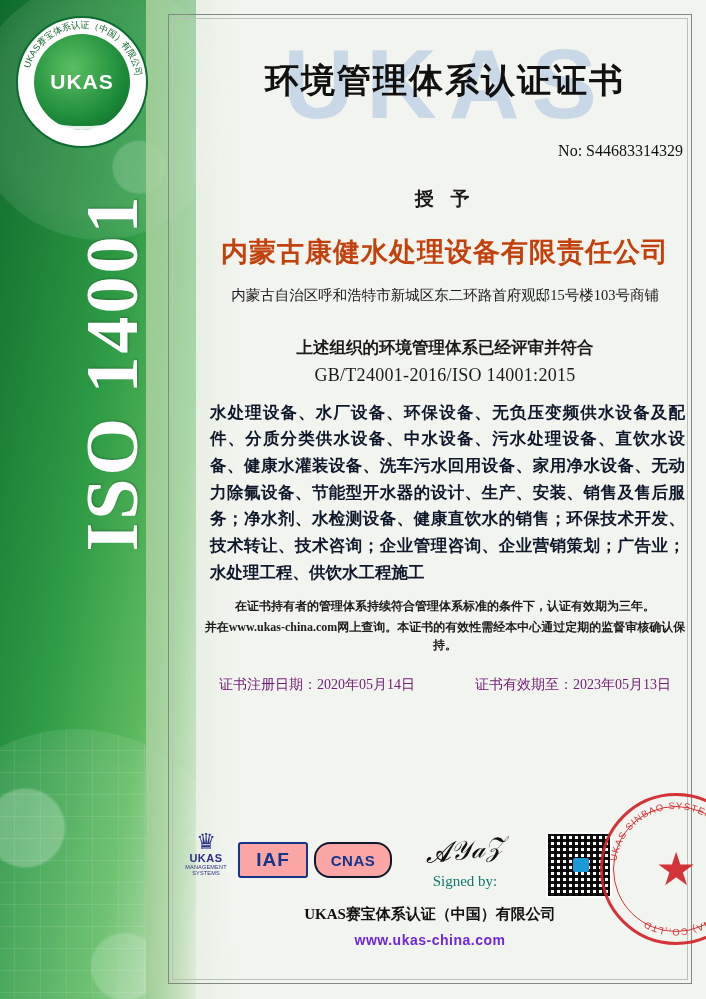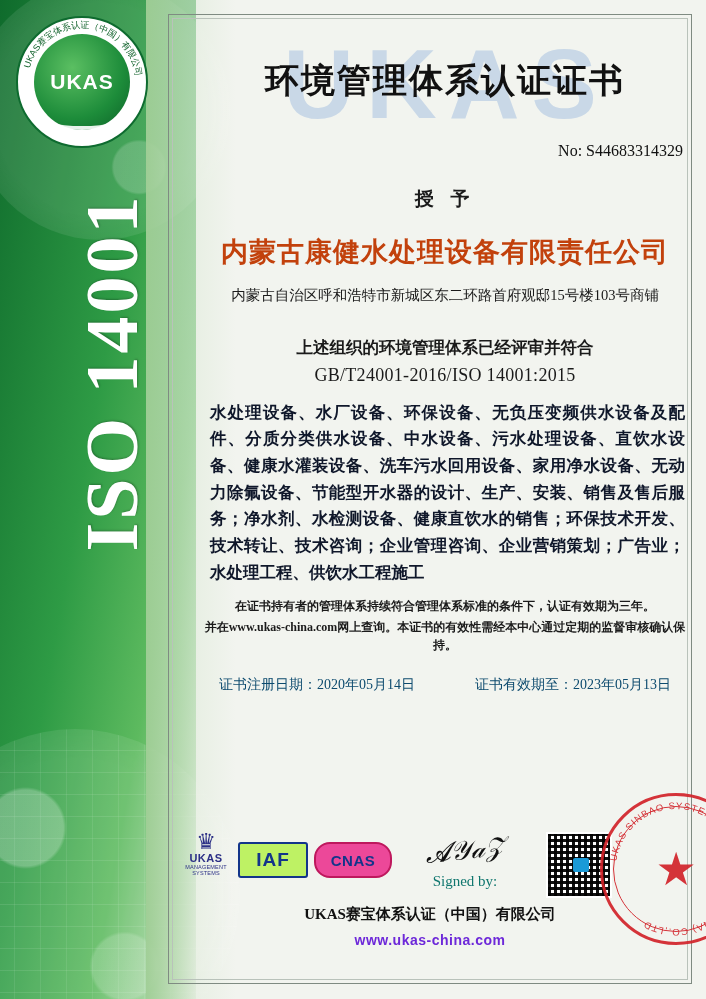--- a/index.html
+++ b/index.html
@@ -225,21 +225,21 @@
     line-height: 1.5;
     font-weight: bold;
   }
   .note2 { margin-top: 3px; }
   .dates {
     display: flex;
     justify-content: space-between;
     font-family: "Liberation Serif", serif;
     font-size: 14px;
     margin: 22px 24px 0 24px;
-    color: #0c4a6e;
+    color: #701a75;
   }
 
   
   .logo-strip {
     position: absolute;
     left: 178px; top: 828px;
     width: 508px; height: 72px;
   }
   .logo-ukas {
     position: absolute; left: 4px; top: 4px;
@@ -255,33 +255,33 @@
   .logo-ukas .sub {
     font-family: "Liberation Sans", sans-serif;
     font-size: 5.5px; color: #2b2f86; letter-spacing: .2px;
   }
   .logo-iaf {
     position: absolute; left: 60px; top: 14px;
     width: 66px; height: 32px;
     border: 2px solid #13358a;
     border-radius: 3px;
     display:flex; align-items:center; justify-content:center;
-    background:#bef264;
+    background:#fca5a5;
   }
   .logo-iaf span {
     font-family: "Liberation Sans", sans-serif;
     font-weight: bold; font-size: 19px; color: #13358a; letter-spacing: 1px;
   }
   .logo-cnas {
     position: absolute; left: 136px; top: 14px;
     width: 74px; height: 32px;
-    border: 2px solid #be185d;
+    border: 2px solid #0f172a;
     border-radius: 16px;
     display:flex; align-items:center; justify-content:center;
-    background:#ec4899;
+    background:#fca5a5;
   }
   .logo-cnas span {
     font-family: "Liberation Sans", sans-serif;
     font-weight: bold; font-size: 15px; color: #13358a; letter-spacing: .5px;
   }
   .signature {
     position: absolute; left: 222px; top: 2px;
     width: 130px; text-align: center;
   }
   .signature .scribble {

